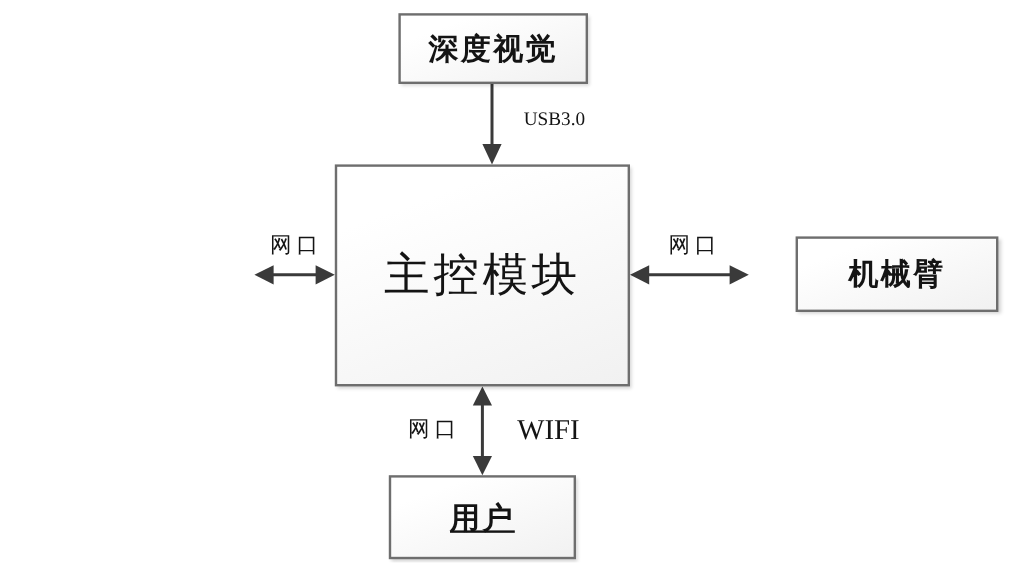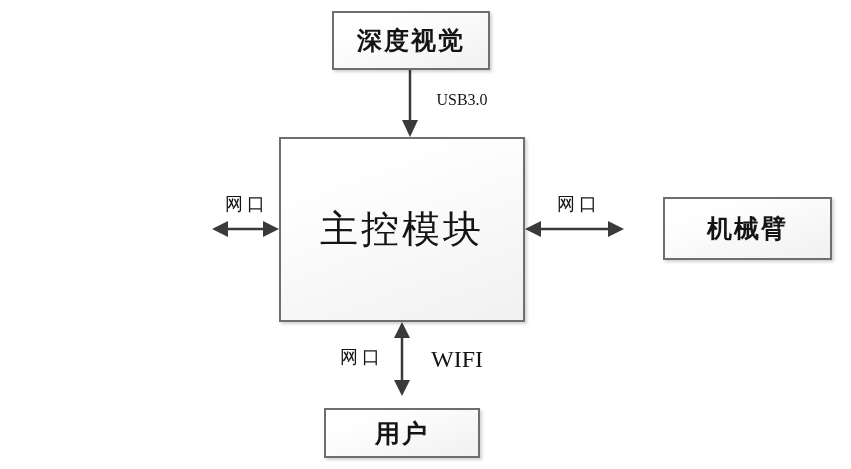--- a/index.html
+++ b/index.html
@@ -34,21 +34,21 @@
   }
   .node-main {
     font-size: 38px;
     font-weight: normal;
     letter-spacing: 3px;
   }
   #node-depth-vision  { left: 332px; top: 11px;  width: 158px; height: 59px; }
   #node-main-control  { left: 279px; top: 137px; width: 246px; height: 185px; }
   #node-mobile-chassis{ left: 53px;  top: 198px; width: 159px; height: 62px; }
   #node-robot-arm     { left: 624px; top: 197px; width: 169px; height: 63px; margin-left: 39px; }
-  #node-user          { left: 324px; top: 408px; width: 156px; height: 50px; }
+  #node-user          { left: 324px; top: 396px; width: 156px; height: 70px; text-decoration: underline; }
 
   .edge-label {
     position: absolute;
     transform: translate(-50%, -50%);
     color: #141414;
     white-space: nowrap;
   }
   #label-usb        { left: 462px; top: 100px; font-size: 16px; }
   #label-net-left   { left: 247px; top: 204px; font-size: 18px; letter-spacing: 4px; }
   #label-net-right  { left: 579px; top: 204px; font-size: 18px; letter-spacing: 4px; }

